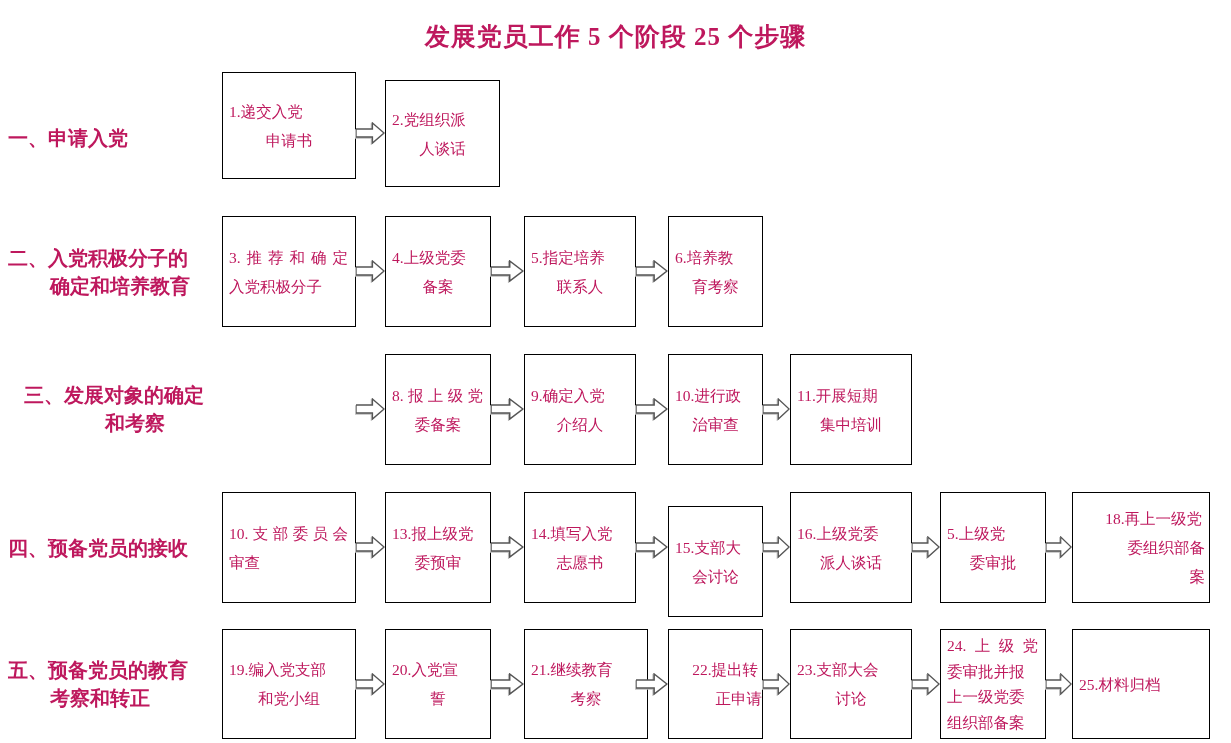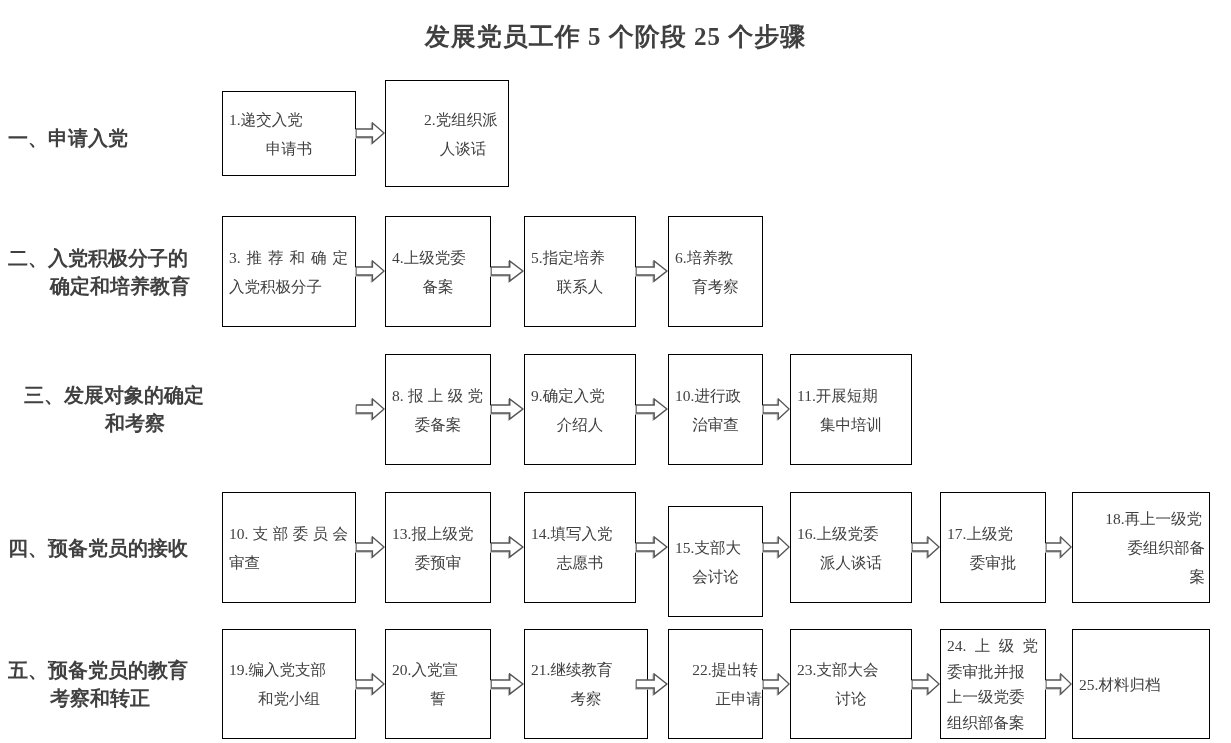--- a/index.html
+++ b/index.html
@@ -1,21 +1,21 @@
 <!DOCTYPE html>
 <html><head>
 <meta charset="utf-8">
 <style>
   html,body{margin:0;padding:0;background:#ffffff;}
   #canvas{
     position:relative;
     width:1231px;height:743px;
     background:#fff;
     font-family:"Liberation Serif","DejaVu Serif",serif;
-    color:#404040;
+    color:#be185d;
     overflow:hidden;
   }
   .title{
     position:absolute;top:20px;left:0;width:100%;
     text-align:center;font-size:25px;font-weight:bold;
     letter-spacing:1px;
   }
   .stage-label{
     position:absolute;left:8px;width:212px;
     font-size:20px;font-weight:bold;line-height:28px;
@@ -67,25 +67,25 @@
     <div class="cont">和考察</div>
   </div>
   <div class="stage-label" style="top:534px;">
     <div>四、预备党员的接收</div>
   </div>
   <div class="stage-label" style="top:656px;">
     <div>五、预备党员的教育</div>
     <div class="cont">考察和转正</div>
   </div>
 
-  <div class="box" style="left:222px;top:91px;width:134px;height:85px;">
+  <div class="box" style="left:222px;top:72px;width:134px;height:107px;">
     <div class="line">1.递交入党</div>
     <div class="line cont">申请书</div>
   </div>
-  <div class="box" style="left:385px;top:80px;width:124px;height:107px;padding-left:32px;">
+  <div class="box" style="left:385px;top:80px;width:115px;height:107px;">
     <div class="line">2.党组织派</div>
     <div class="line cont">人谈话</div>
   </div>
 
   <div class="box" style="left:222px;top:216px;width:134px;height:111px;">
     <div class="line just">3.推荐和确定</div>
     <div class="line flush">入党积极分子</div>
   </div>
   <div class="box" style="left:385px;top:216px;width:106px;height:111px;">
     <div class="line">4.上级党委</div>
@@ -131,21 +131,21 @@
   </div>
   <div class="box" style="left:668px;top:492px;width:95px;height:111px;margin-top:14px;">
     <div class="line">15.支部大</div>
     <div class="line cont">会讨论</div>
   </div>
   <div class="box" style="left:790px;top:492px;width:122px;height:111px;">
     <div class="line">16.上级党委</div>
     <div class="line cont">派人谈话</div>
   </div>
   <div class="box" style="left:940px;top:492px;width:106px;height:111px;">
-    <div class="line">17.上级党</div>
+    <div class="line">5.上级党</div>
     <div class="line cont">委审批</div>
   </div>
   <div class="box" style="left:1072px;top:492px;width:138px;height:111px;align-items:flex-end;">
     <div class="line just">18.再上一级党</div>
     <div class="line hang">委组织部备</div>
     <div class="line hang">案</div>
   </div>
 
   <div class="box" style="left:222px;top:629px;width:134px;height:110px;">
     <div class="line">19.编入党支部</div>

